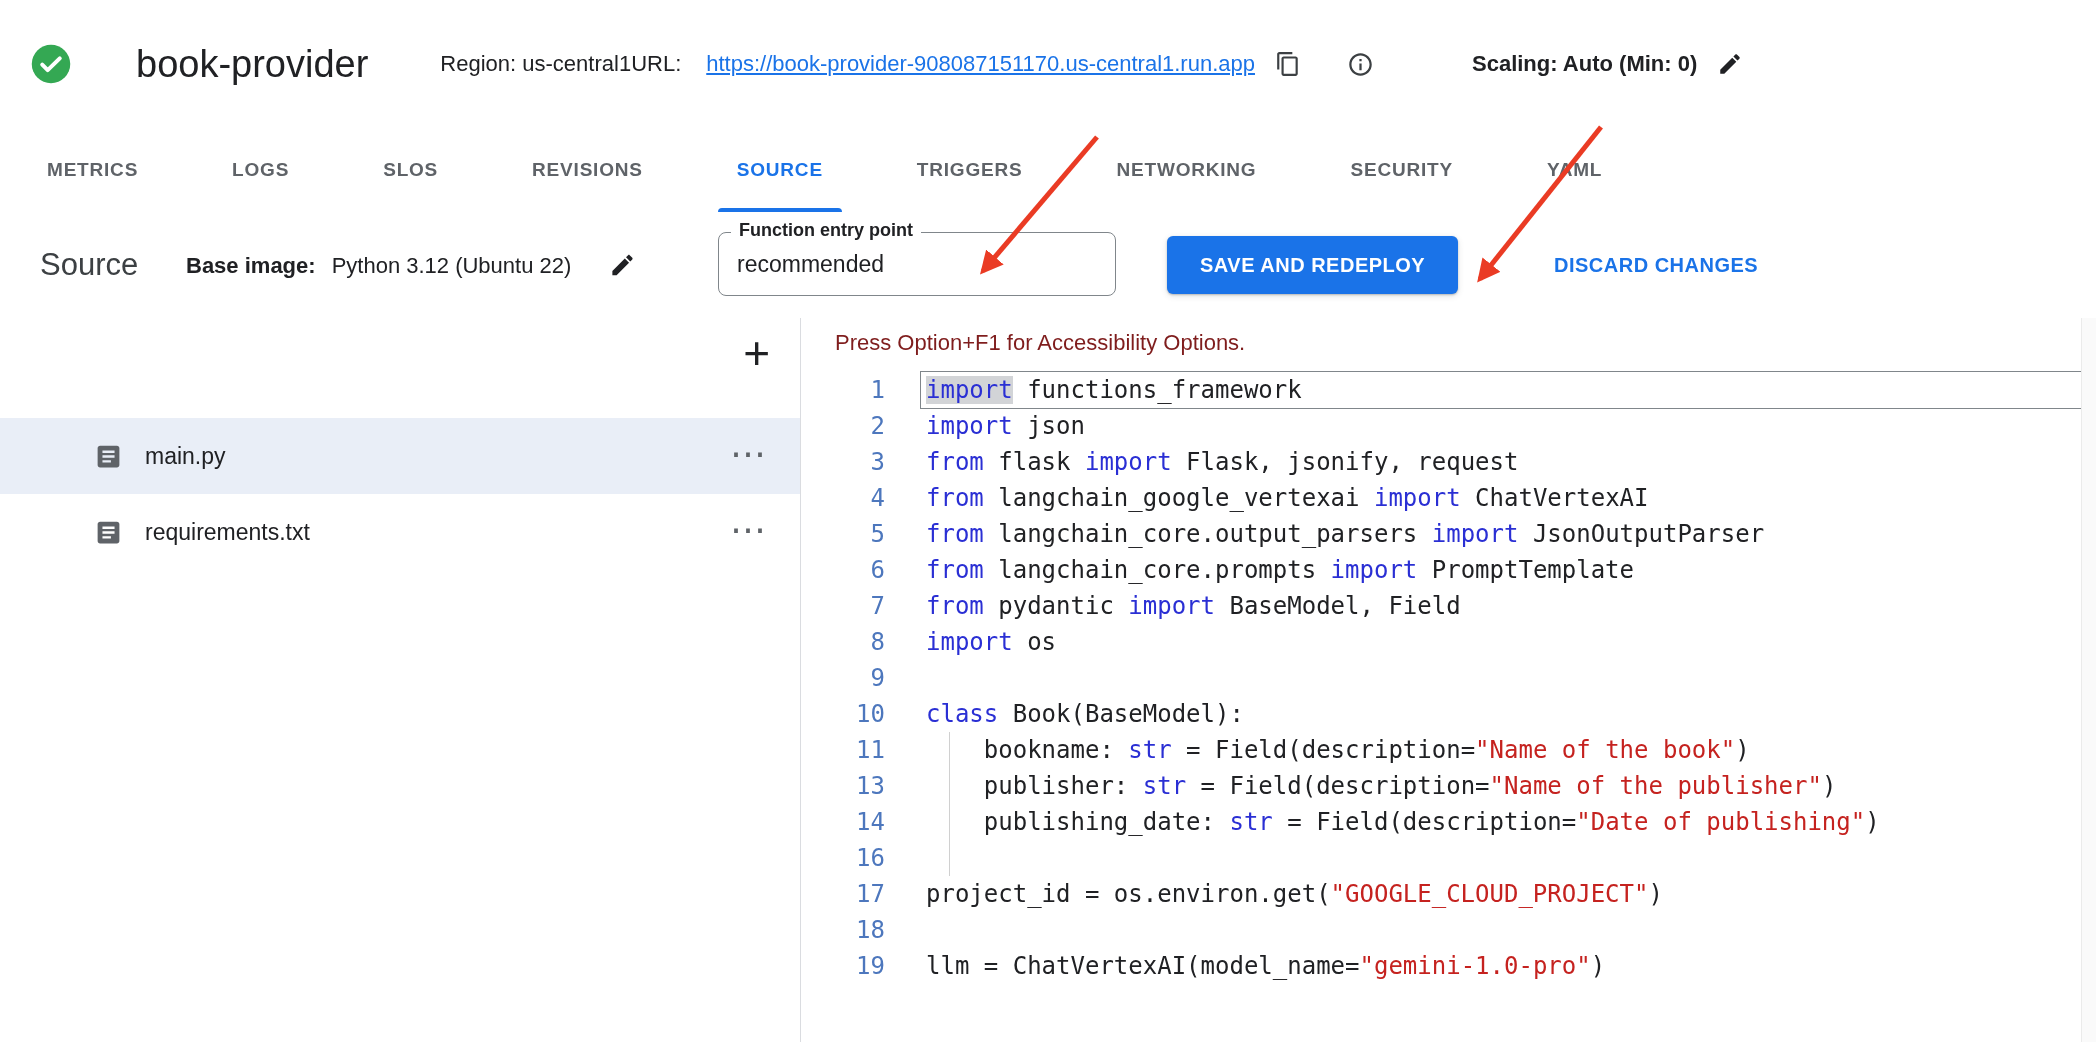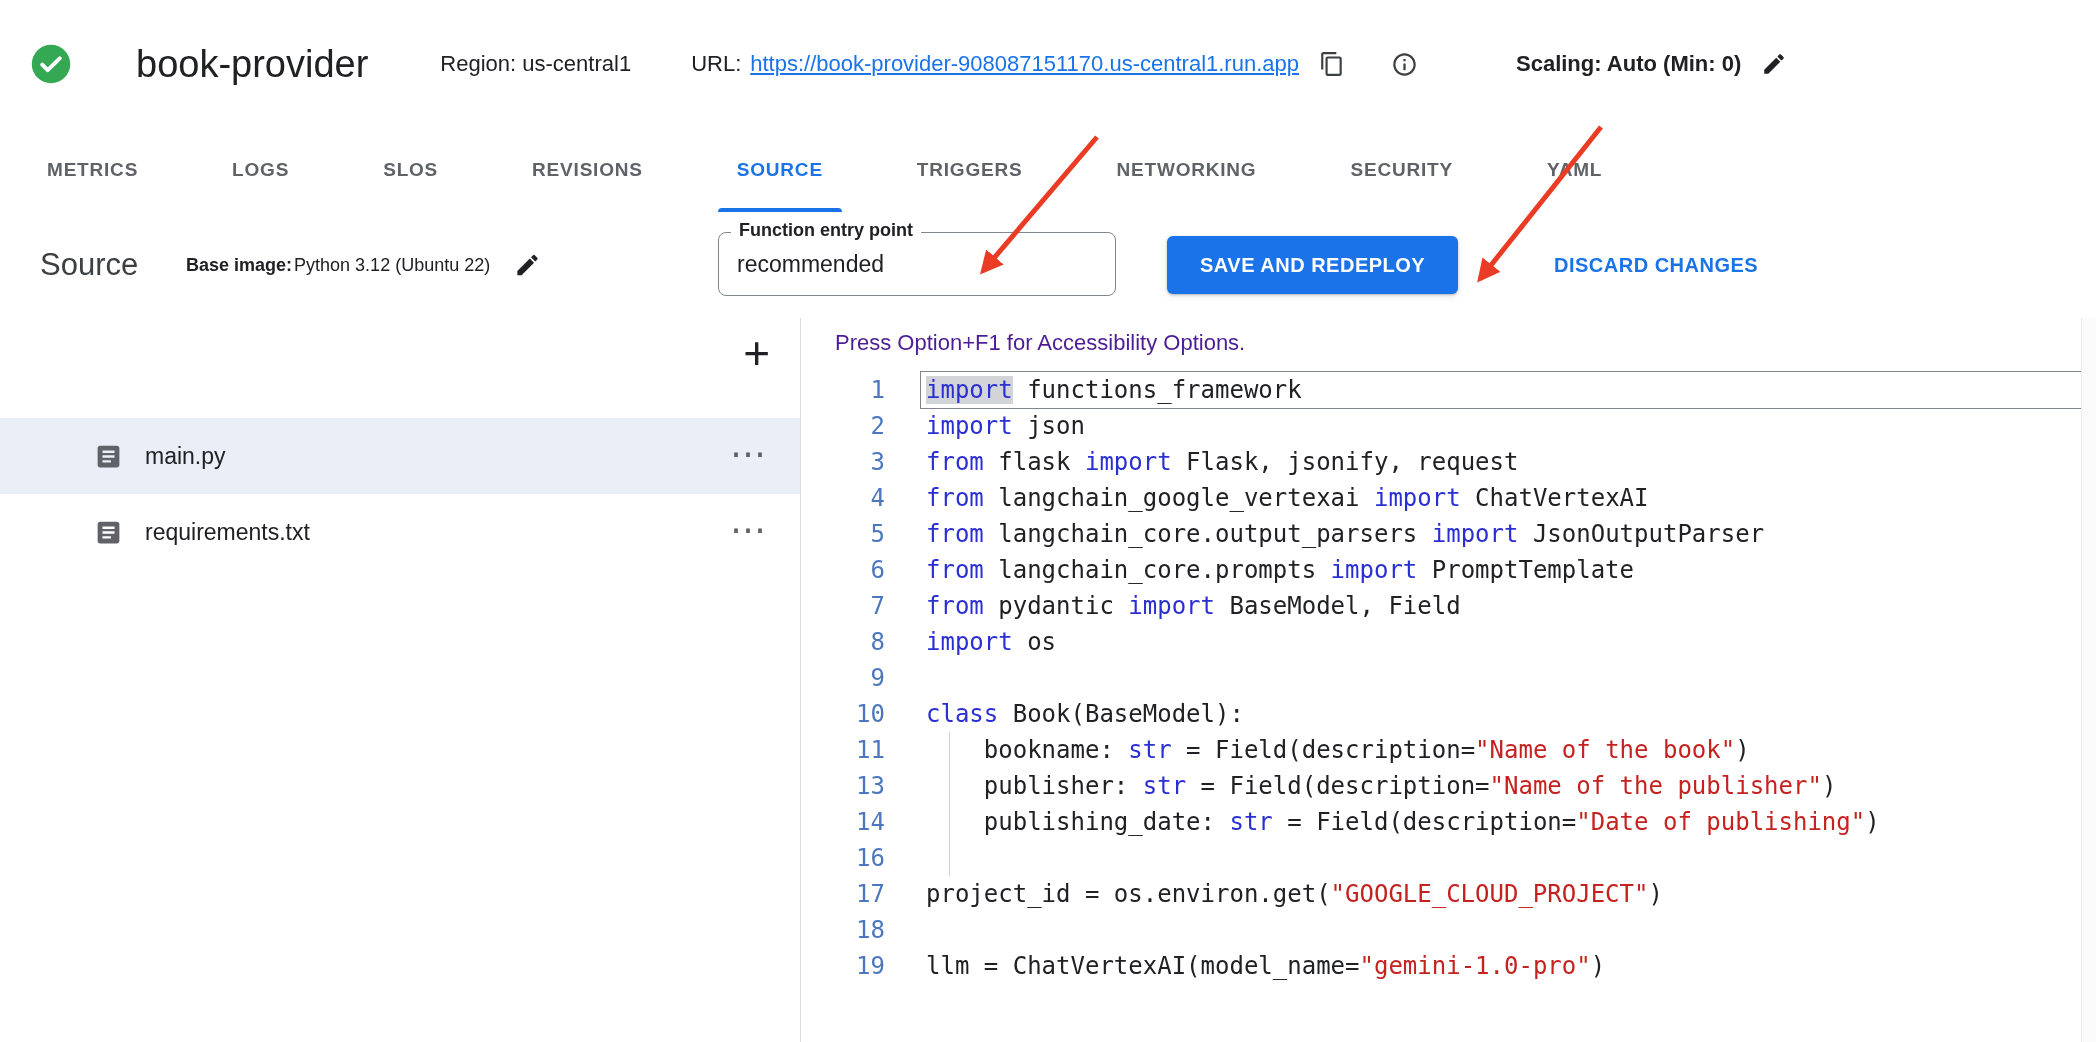--- a/index.html
+++ b/index.html
@@ -6,54 +6,54 @@
   body{
     width:2096px;height:1042px;position:relative;overflow:hidden;
     background:#ffffff;color:#202124;
     font-family:"Liberation Sans",sans-serif;
   }
   
   .header{position:absolute;top:0;left:0;width:100%;height:128px;display:flex;align-items:center;border-bottom:1px solid #eceff1;background:#fff}
   .check{margin-left:30px;width:42px;height:42px;flex:none}
   .hd-title{margin-left:64px;font-size:38px;color:#202124;white-space:nowrap}
   .hd-region{margin-left:72px;font-size:22px;color:#202124;white-space:nowrap}
-  .hd-url{margin-left:60px;font-size:22px;display:flex;align-items:center;gap:9px;white-space:nowrap}
+  .hd-url{font-size:22px;display:flex;align-items:center;gap:25px;white-space:nowrap}
   .url-link{color:#1a73e8;text-decoration:underline;cursor:pointer}
   .icon-btn{background:none;border:none;padding:6px;cursor:pointer;display:inline-flex;align-items:center;justify-content:center}
   .hd-copy{margin-left:14px}
   .hd-info{margin-left:34px}
   .hd-scaling{margin-left:92px;font-size:22px;font-weight:700;white-space:nowrap}
   .hd-edit-scaling{margin-left:14px}
   
   .tabbar{position:absolute;top:128px;left:0;width:100%;height:84px;display:flex;align-items:stretch;border-bottom:5px solid #701a75;background:#fff}
   .tab{display:flex;align-items:center;padding:0 47px;font-size:19px;font-weight:700;letter-spacing:.8px;color:#5f6368;cursor:pointer;position:relative;white-space:nowrap}
   .tab.active{color:#1a73e8}
   .tab.active::after{content:"";position:absolute;left:28px;right:28px;bottom:0;height:4px;background:#1a73e8;border-radius:4px 4px 0 0}
   
   .toolbar{position:absolute;top:212px;left:0;width:100%;height:106px;border-bottom:1px solid #dadce0;background:#fff}
   .src-title{position:absolute;left:40px;top:50%;transform:translateY(-50%);font-size:31px;color:#3c4043}
-  .base-image{position:absolute;left:186px;top:50%;transform:translateY(-50%);font-size:18px;display:flex;align-items:center;gap:2px;white-space:nowrap}
+  .base-image{position:absolute;left:186px;top:50%;transform:translateY(-50%);font-size:22px;display:flex;align-items:center;gap:16px;white-space:nowrap}
   .base-image b{font-weight:700}
   .fep{position:absolute;left:718px;top:20px;width:398px;height:64px;border:1px solid #80868b;border-radius:8px;background:#fff;box-sizing:border-box}
   .fep-label{position:absolute;top:-13px;left:12px;background:#fff;padding:0 8px;font-size:18px;font-weight:700;color:#202124;white-space:nowrap}
   .fep-input{width:100%;height:100%;border:none;outline:none;background:transparent;font-size:23px;font-family:inherit;color:#202124;padding:0 18px;box-sizing:border-box}
   .save-btn{position:absolute;left:1167px;top:24px;height:58px;padding:0 33px;background:#1a73e8;color:#fff;border:none;border-radius:6px;font-size:20px;font-weight:700;letter-spacing:.5px;font-family:inherit;cursor:pointer;box-shadow:0 1px 2px rgba(60,64,67,.3),0 2px 6px rgba(60,64,67,.15)}
   .discard-btn{position:absolute;left:1542px;top:24px;height:58px;padding:0 12px;background:none;border:none;color:#1a73e8;font-size:20px;font-weight:700;letter-spacing:.5px;font-family:inherit;cursor:pointer}
   
   .main{position:absolute;top:318px;left:0;right:0;bottom:0;background:#fff}
   .file-panel{position:absolute;left:0;top:0;width:801px;height:100%;border-right:1px solid #dadce0;box-sizing:border-box}
   .add-btn{position:absolute;right:26px;top:8px;font-size:46px;color:#202124;background:none;border:none;cursor:pointer;line-height:1;font-family:inherit;padding:4px}
   .file-list{position:absolute;top:100px;left:0;right:0}
   .file-row{height:76px;display:flex;align-items:center;padding-left:94px;position:relative;cursor:pointer}
   .file-row.selected{background:#e9eef7}
   .file-icon{display:inline-flex;flex:none}
   .file-name{margin-left:22px;font-size:23px;color:#202124}
   .file-menu{position:absolute;right:28px;top:50%;transform:translateY(-56%);background:none;border:none;color:#5f6368;font-size:36px;cursor:pointer;line-height:1;font-family:inherit}
   .editor{position:absolute;left:801px;top:0;right:0;bottom:0;overflow:hidden}
-  .hint{position:absolute;left:34px;top:12px;font-size:22px;color:#4c1d95;white-space:nowrap}
+  .hint{position:absolute;left:34px;top:12px;font-size:22px;color:#7f1d1d;white-space:nowrap}
   .code-area{position:absolute;left:0;top:54px;right:14px;font-family:"DejaVu Sans Mono",monospace;font-size:24px;line-height:36px}
   .cl{display:flex;height:36px;white-space:pre}
   .ln{flex:none;width:84px;text-align:right;color:#4d77bd;user-select:none}
   .lc{margin-left:41px;white-space:pre;color:#202124}
   .seg.k{color:#2a2fd4}
   .seg.s{color:#c5221f}
   .seg.sel{background:#d2d4d7}
   .current-line-box{position:absolute;left:119px;right:14px;top:53px;height:38px;border:1px solid #80868b;box-sizing:border-box;pointer-events:none}
   .indent-guide{position:absolute;left:148px;top:414px;width:1px;height:144px;background:#d0d0d0}
   .scroll-track{position:absolute;right:0;top:0;width:14px;height:100%;background:#fafafa;border-left:1px solid #ebebeb;cursor:pointer}

